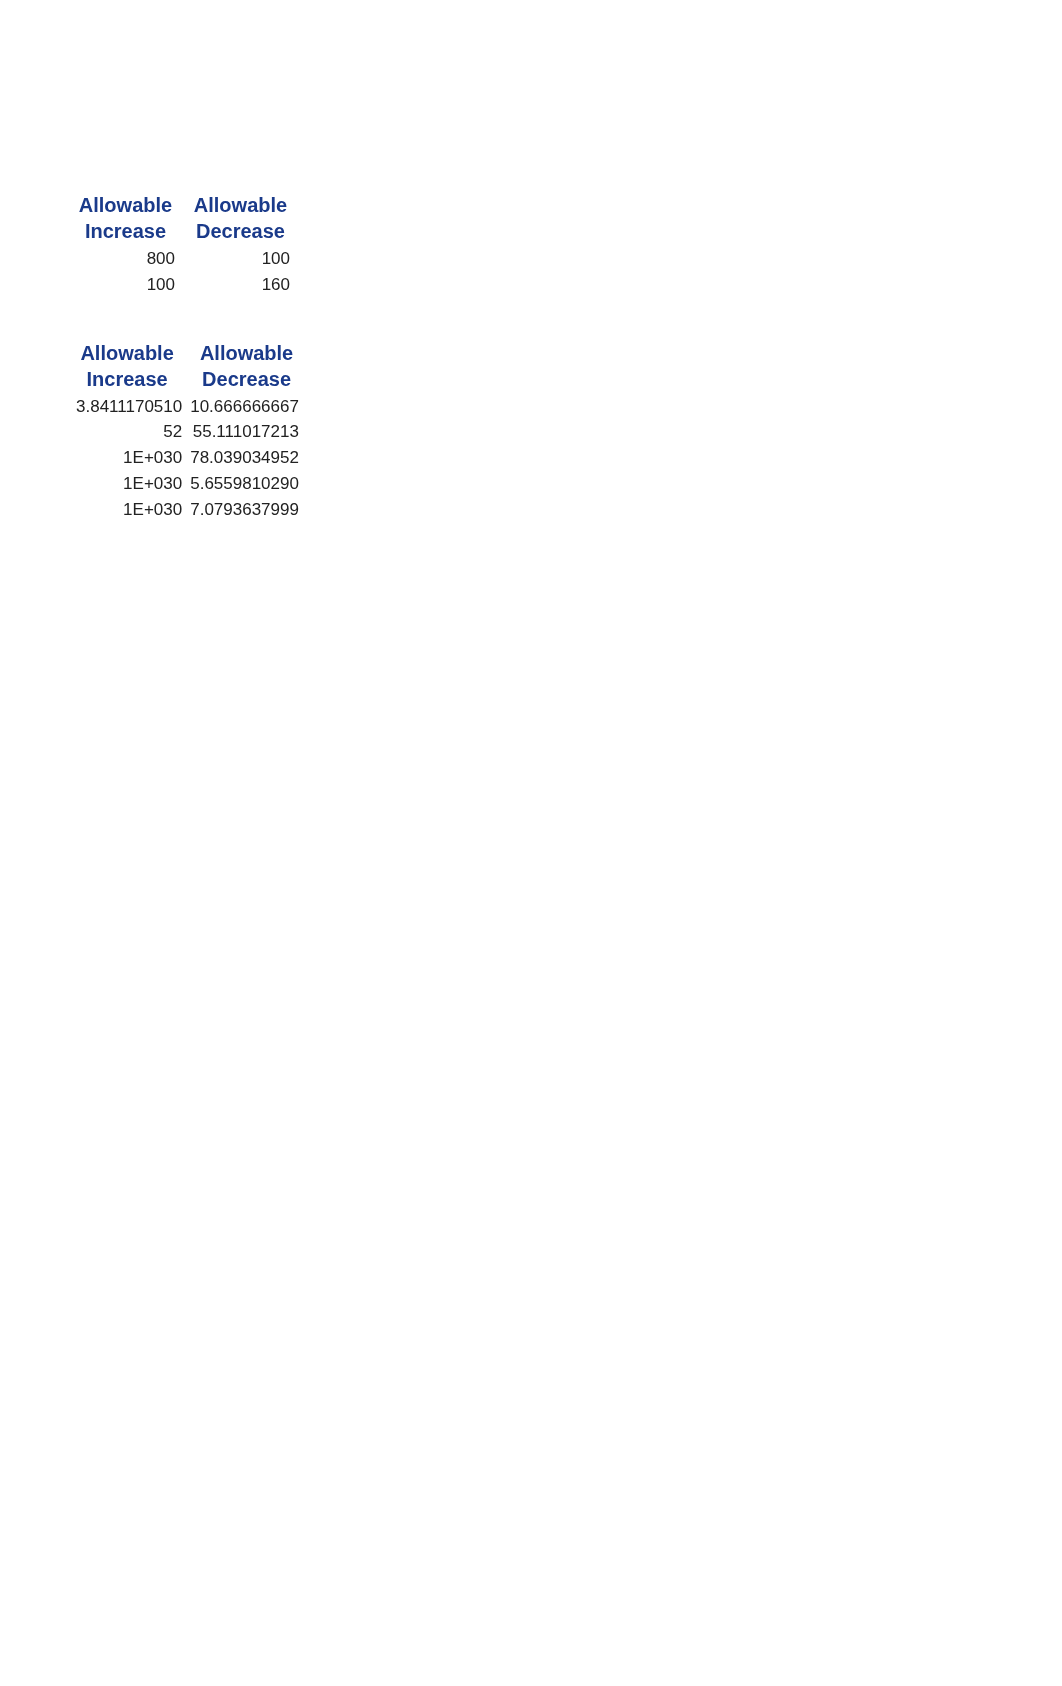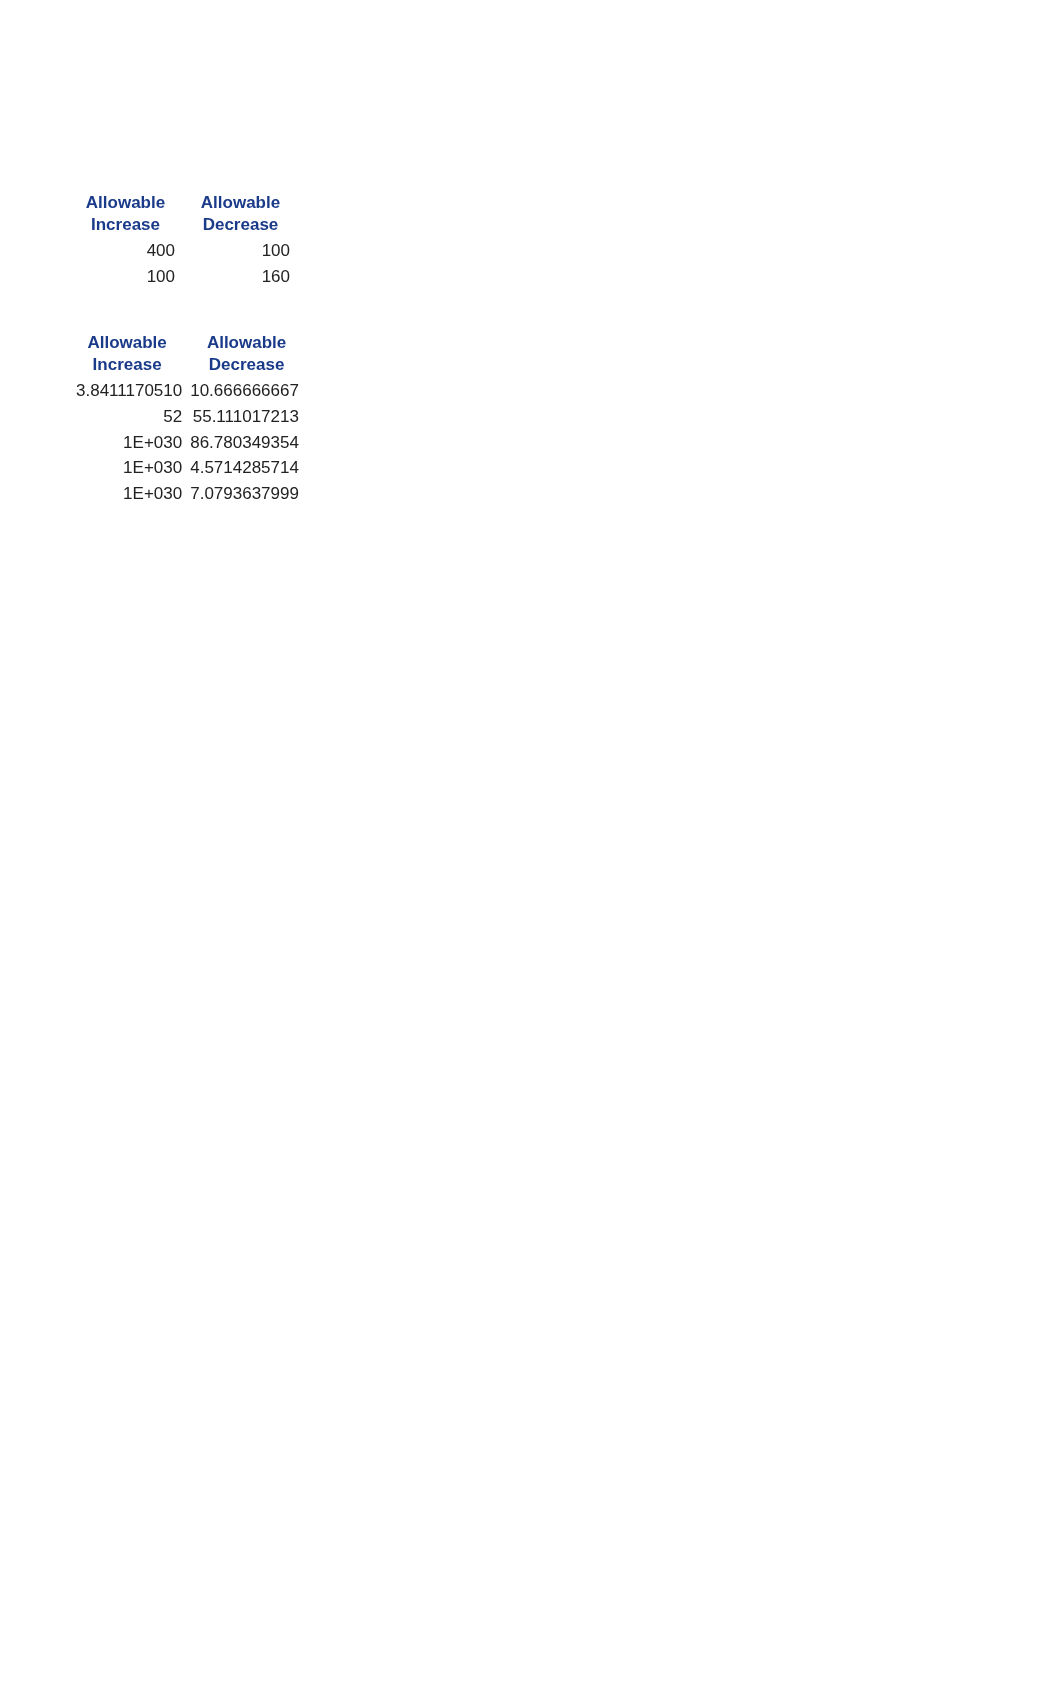--- a/index.html
+++ b/index.html
@@ -19,21 +19,21 @@
       top: 190px;
       left: 68px;
     }
     table {
       border-collapse: collapse;
       margin-bottom: 40px;
     }
     th {
       color: #1a3a8a;
       font-weight: bold;
-      font-size: 17px;
+      font-size: 20px;
       padding: 2px 8px;
       line-height: 1.3;
     }
     td {
       color: #222;
       font-size: 17px;
       text-align: right;
       padding: 1px 8px;
       line-height: 1.4;
     }
@@ -76,21 +76,21 @@
             <span>Increase</span>
           </th>
           <th>
             <span>Allowable</span><br>
             <span>Decrease</span>
           </th>
         </tr>
       </thead>
       <tbody>
         <tr>
-          <td>400</td>
+          <td>800</td>
           <td>100</td>
         </tr>
         <tr>
           <td>100</td>
           <td>160</td>
         </tr>
       </tbody>
     </table>
   </div>
 
@@ -112,25 +112,25 @@
         <tr>
           <td class="col-inc">3.8411170510</td>
           <td class="col-dec">10.666666667</td>
         </tr>
         <tr>
           <td class="col-inc">52</td>
           <td class="col-dec">55.111017213</td>
         </tr>
         <tr>
           <td class="col-inc">1E+030</td>
-          <td class="col-dec">86.780349354</td>
+          <td class="col-dec">78.039034952</td>
         </tr>
         <tr>
           <td class="col-inc">1E+030</td>
-          <td class="col-dec">4.5714285714</td>
+          <td class="col-dec">5.6559810290</td>
         </tr>
         <tr>
           <td class="col-inc">1E+030</td>
           <td class="col-dec">7.0793637999</td>
         </tr>
       </tbody>
     </table>
   </div>
 </div>
 

